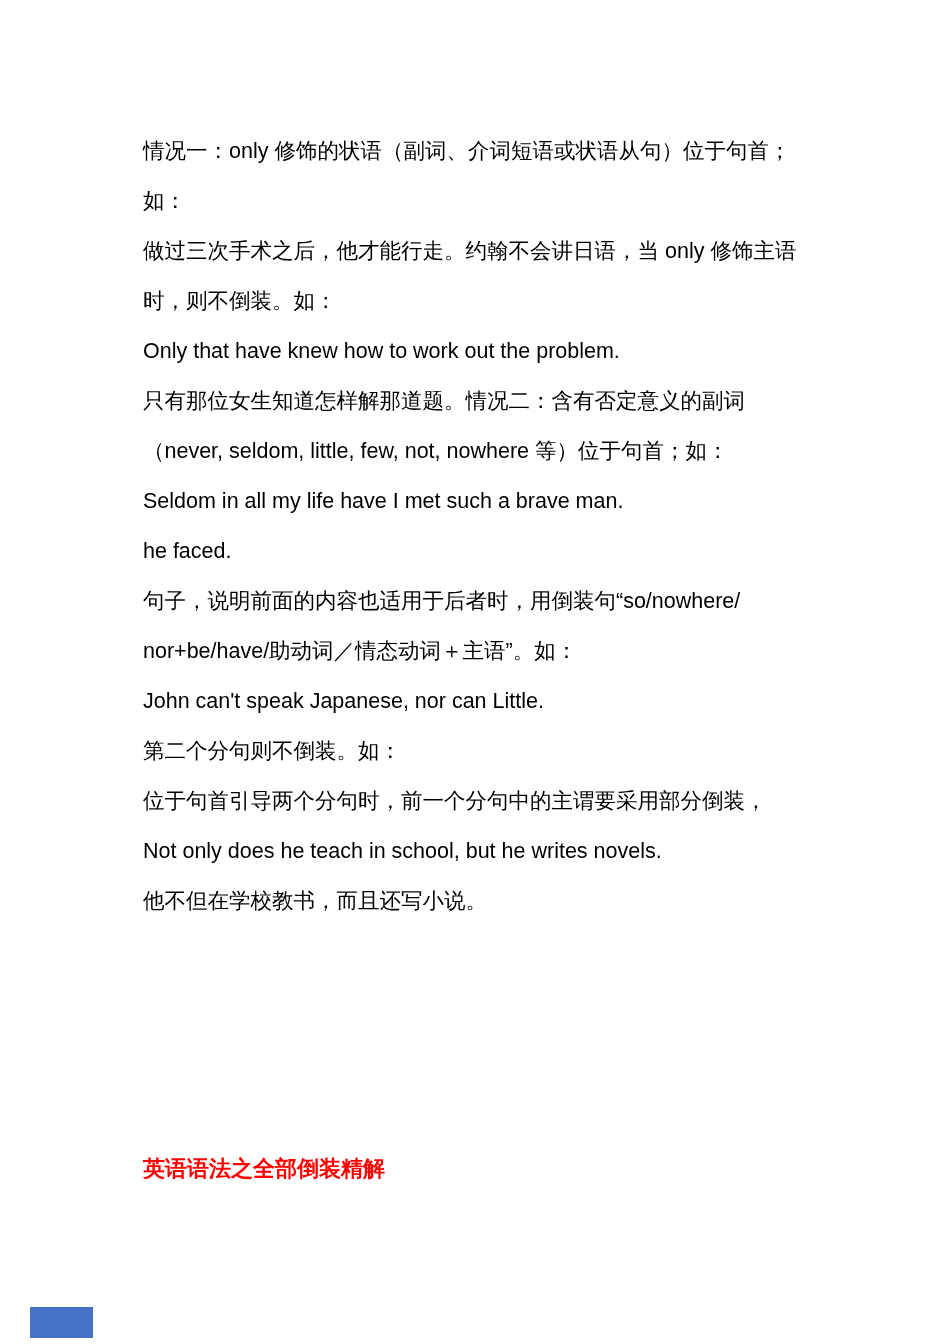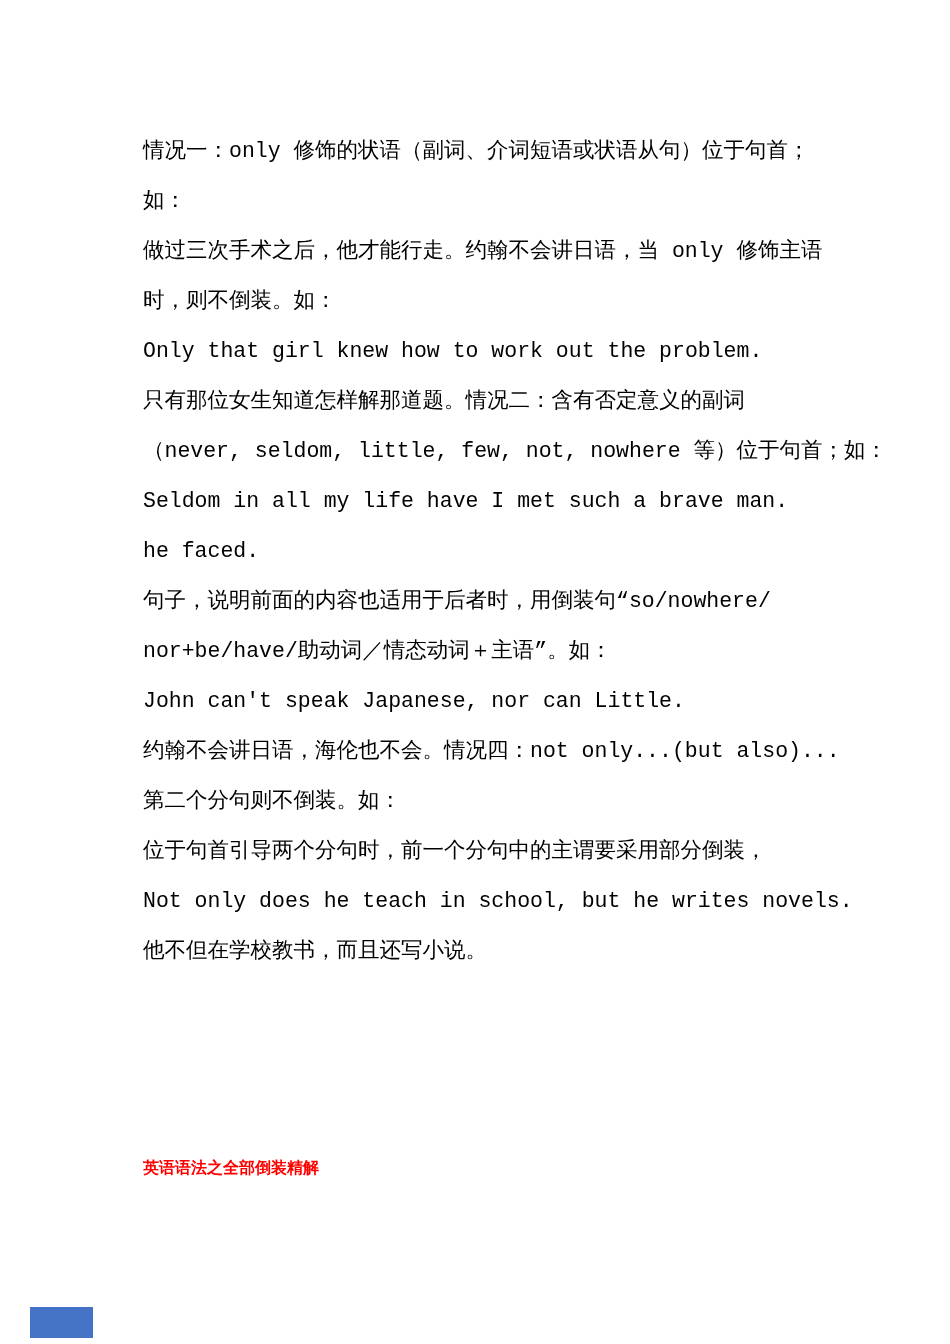--- a/index.html
+++ b/index.html
@@ -6,42 +6,42 @@
     margin: 0;
     padding: 0;
     background: #ffffff;
   }
   .page {
     position: relative;
     width: 950px;
     height: 1344px;
     background: #ffffff;
     overflow: hidden;
-    font-family: Liberation Mono, monospace;
+    font-family: Liberation Sans, sans-serif;
   }
   .content {
     position: absolute;
     left: 143px;
     top: 126px;
   }
   .line {
     height: 50px;
     line-height: 50px;
     font-size: 21.5px;
     color: #000000;
     white-space: nowrap;
   }
   .heading {
     position: absolute;
     left: 143px;
     top: 1144px;
     margin: 0;
     height: 50px;
     line-height: 50px;
-    font-size: 16px;
+    font-size: 22px;
     font-weight: bold;
     color: #ff0000;
     white-space: nowrap;
   }
   .blue-block {
     position: absolute;
     left: 30px;
     top: 1307px;
     width: 63px;
     height: 31px;
@@ -50,29 +50,28 @@
 </style>
 </head>
 <body>
 
 <div class="page">
   <div class="content">
     <div class="line">情况一：only 修饰的状语（副词、介词短语或状语从句）位于句首；</div>
     <div class="line">如：</div>
     <div class="line">做过三次手术之后，他才能行走。约翰不会讲日语，当 only 修饰主语</div>
     <div class="line">时，则不倒装。如：</div>
-    <div class="line">Only that girl knew how to work out the problem.</div>
+    <div class="line">Only that have knew how to work out the problem.</div>
     <div class="line">只有那位女生知道怎样解那道题。情况二：含有否定意义的副词</div>
     <div class="line">（never, seldom, little, few, not, nowhere 等）位于句首；如：</div>
     <div class="line">Seldom in all my life have I met such a brave man.</div>
     <div class="line">he faced.</div>
     <div class="line">句子，说明前面的内容也适用于后者时，用倒装句“so/nowhere/</div>
     <div class="line">nor+be/have/助动词／情态动词＋主语”。如：</div>
     <div class="line">John can't speak Japanese, nor can Little.</div>
-    <div class="line">约翰不会讲日语，海伦也不会。情况四：not only...(but also)...</div>
     <div class="line">第二个分句则不倒装。如：</div>
     <div class="line">位于句首引导两个分句时，前一个分句中的主谓要采用部分倒装，</div>
     <div class="line">Not only does he teach in school, but he writes novels.</div>
     <div class="line">他不但在学校教书，而且还写小说。</div>
   </div>
 
   <h2 class="heading">英语语法之全部倒装精解</h2>
 
   <div class="blue-block"></div>
 </div>

